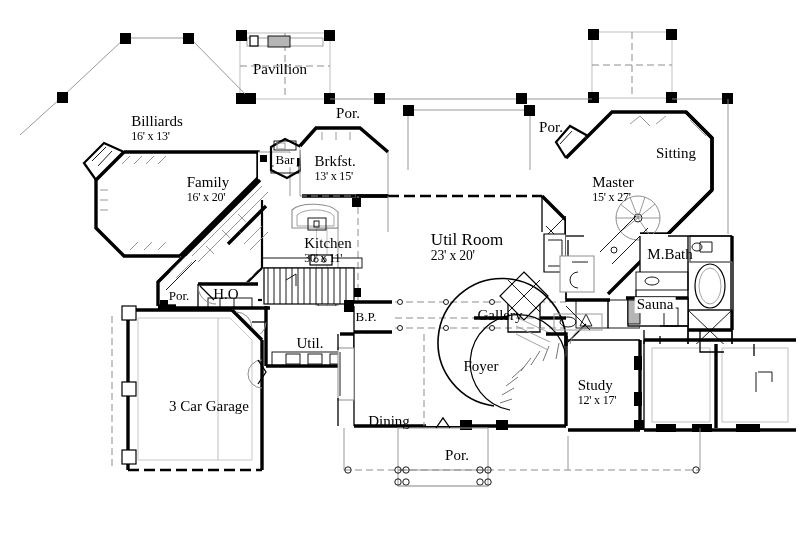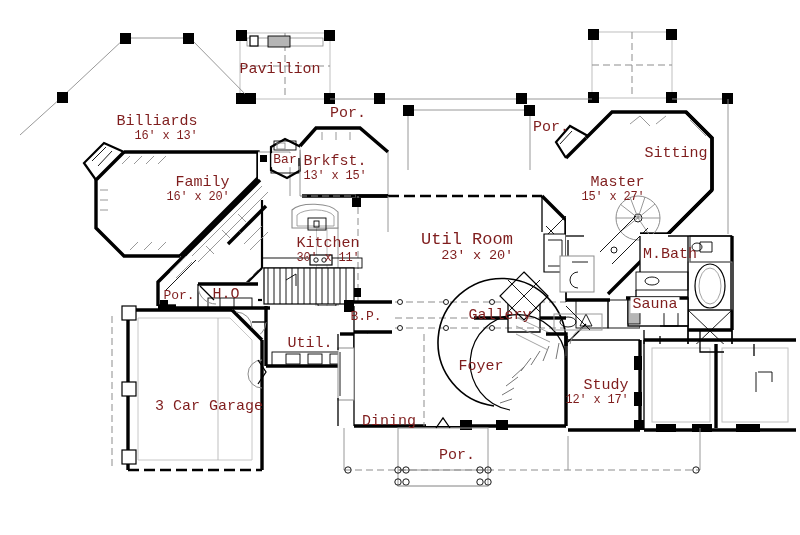--- a/index.html
+++ b/index.html
@@ -6,25 +6,25 @@
   body{font-family:"DejaVu Sans", sans-serif;}
   #plan{
     position:relative;
     width:800px;height:535px;
     background:#ffffff;
     overflow:hidden;
   }
   #plan svg{position:absolute;left:0;top:0;}
   .lbl{
     position:absolute;
-    font-family:Liberation Mono, monospace;
-    color:#7f1d1d;
+    font-family:Liberation Serif, serif;
+    color:#000000;
     white-space:nowrap;
     line-height:1.05;
-    text-align:right;
+    text-align:left;
     transform:translate(-50%,-50%);
     font-weight:400;
   }
   .lbl .dim{display:block;font-size:0.80em;letter-spacing:-0.2px;}
   .n-room{font-size:15px;}
   .n-big{font-size:17px;}
   .n-small{font-size:13px;}
   .boxed{
     background:#ffffff;
     padding:0 2px;
@@ -571,21 +571,21 @@
 
   <div class="lbl n-small boxed" style="left:285px;top:160px;">
     <span>Bar</span>
   </div>
 
   <div class="lbl n-room" style="left:335px;top:168px;">
     <span>Brkfst.</span>
     <span class="dim">13' x 15'</span>
   </div>
 
-  <div class="lbl n-room" style="left:198px;top:189px;">
+  <div class="lbl n-room" style="left:208px;top:189px;">
     <span>Family</span>
     <span class="dim">16' x 20'</span>
   </div>
 
   <div class="lbl n-room" style="left:613px;top:189px;">
     <span>Master</span>
     <span class="dim">15' x 27'</span>
   </div>
 
   <div class="lbl n-room" style="left:328px;top:250px;">

